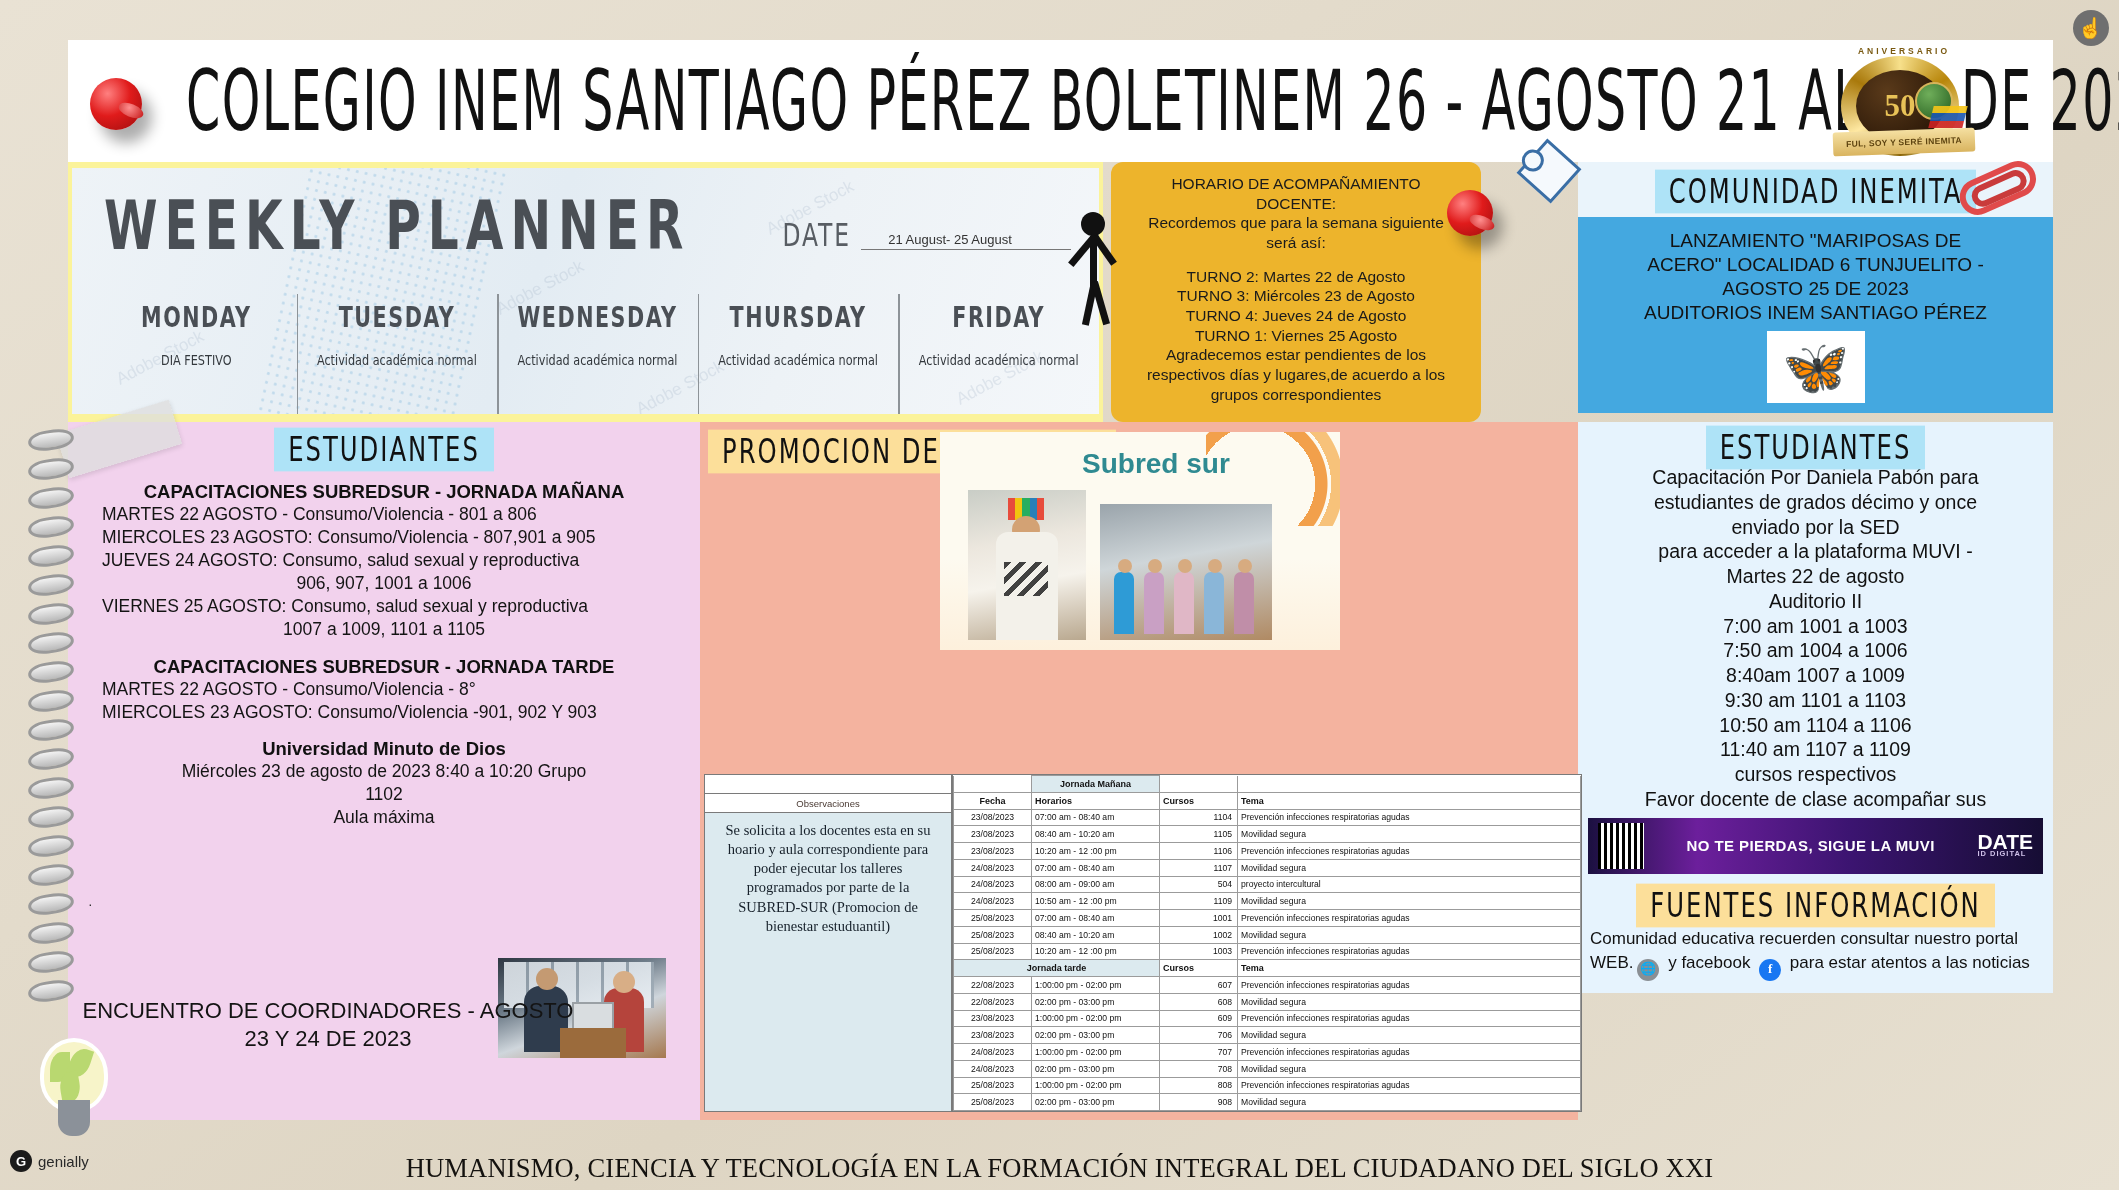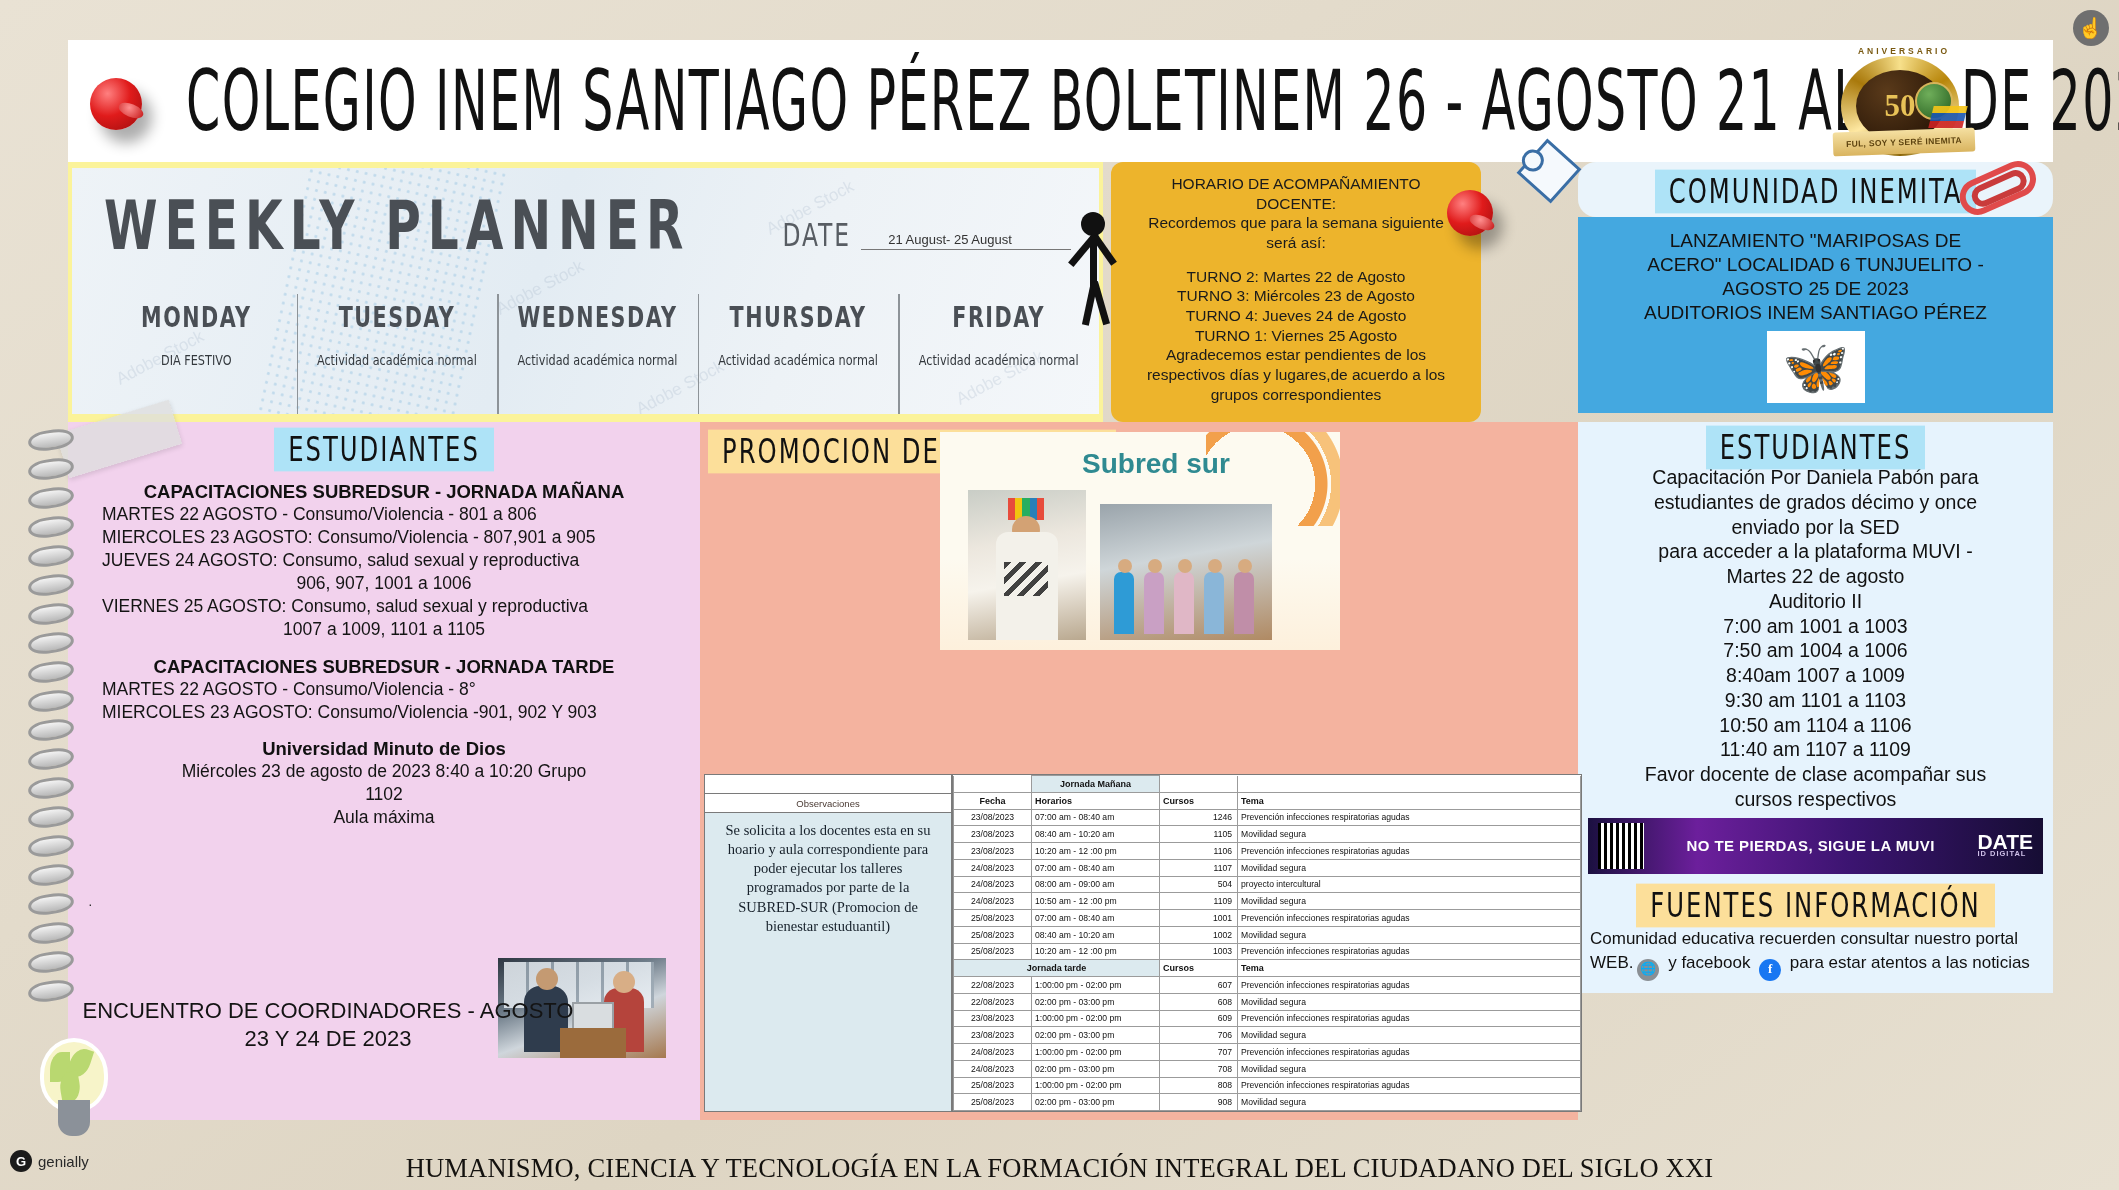--- a/index.html
+++ b/index.html
@@ -157,21 +157,21 @@
 
   .right-col{
     position:absolute; right:0; top:0; width:475px;
   }
   .puzzle{
     position:absolute; left:-52px; top:-14px; width:46px;height:46px;
     border:3px solid #3a6ea5; transform:rotate(42deg); background:#f5f9fd; z-index:22;
   }
   .puzzle:before{content:"";position:absolute;left:-10px;top:12px;width:16px;height:16px;border:3px solid #3a6ea5;border-radius:50%;background:#f5f9fd;}
 
-  .rc-headline{ background:#eaf4fb; text-align:center; padding:12px 0 8px 0;border-radius:18px;}
+  .rc-headline{ background:#eaf4fb; text-align:center; padding:12px 0 8px 0;}
   .tag{
     display:inline-block; background:#aee3f7; padding:2px 14px;
     font-family:"Liberation Sans Narrow","DejaVu Sans Condensed","Liberation Sans",sans-serif;
     font-size:27px; letter-spacing:2px; color:#111; transform:scaleY(1.25);
   }
   .tag.yellow{ background:#fcdf9a; }
   .blue-box{
     background:#44a8e0; padding:12px 16px 10px 16px; text-align:center;
     font-size:19px; color:#131313; line-height:1.26;
   }
@@ -529,21 +529,21 @@
             </tr>
             <tr>
               <td class="c-fecha hd">Fecha</td>
               <td class="c-hora hd">Horarios</td>
               <td class="hd" style="text-align:left">Cursos</td>
               <td class="hd">Tema</td>
             </tr>
             <tr>
                   <td class="c-fecha">23/08/2023</td>
                   <td class="c-hora">07:00 am - 08:40 am</td>
-                  <td class="c-curso">1246</td>
+                  <td class="c-curso">1104</td>
                   <td>Prevención infecciones respiratorias agudas</td>
                 </tr>
             <tr>
                   <td class="c-fecha">23/08/2023</td>
                   <td class="c-hora">08:40 am - 10:20 am</td>
                   <td class="c-curso">1105</td>
                   <td>Movilidad segura</td>
                 </tr>
             <tr>
                   <td class="c-fecha">23/08/2023</td>
@@ -655,22 +655,22 @@
           <div>enviado por la SED</div>
           <div>para acceder a la plataforma MUVI -</div>
           <div>Martes 22 de agosto</div>
           <div>Auditorio II</div>
           <div>7:00 am  1001 a 1003</div>
           <div>7:50 am 1004 a 1006</div>
           <div>8:40am  1007 a 1009</div>
           <div>9:30 am 1101 a  1103</div>
           <div>10:50 am  1104 a 1106</div>
           <div>11:40 am 1107 a 1109</div>
+          <div>cursos respectivos</div>
           <div>Favor docente de clase acompañar sus</div>
-          <div>cursos respectivos</div>
         </div>
         <div class="muvi">
           <div class="qr"></div>
           <div class="slogan">NO TE PIERDAS, SIGUE LA MUVI</div>
           <div class="logo">
             <span>DATE</span>
             <small>ID DIGITAL</small>
           </div>
         </div>
       </div>

